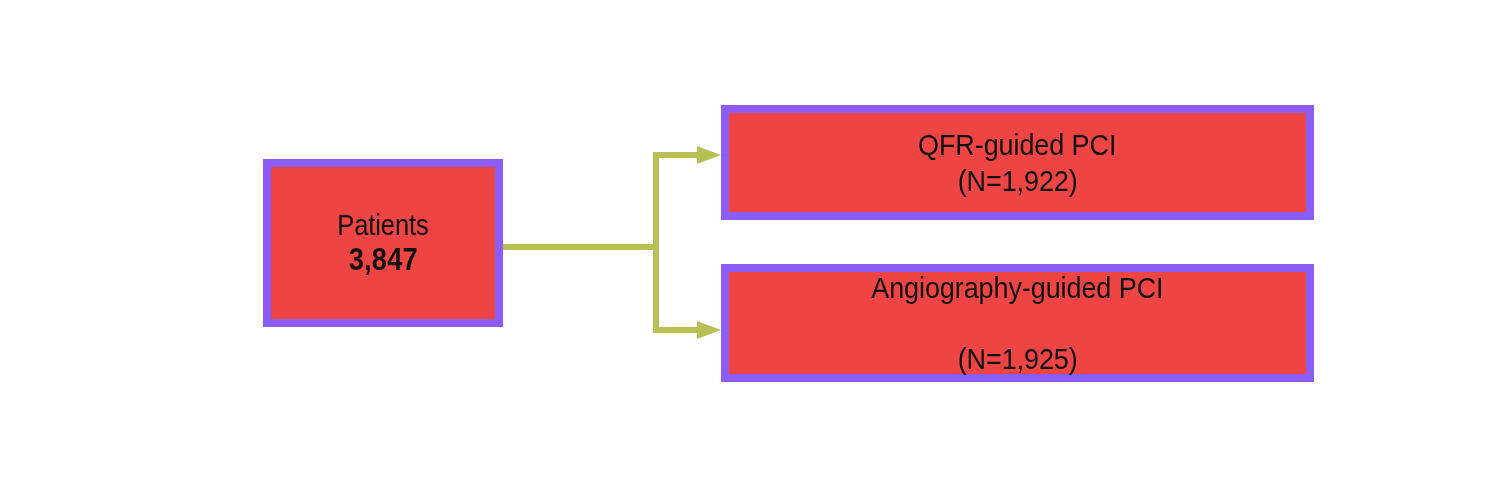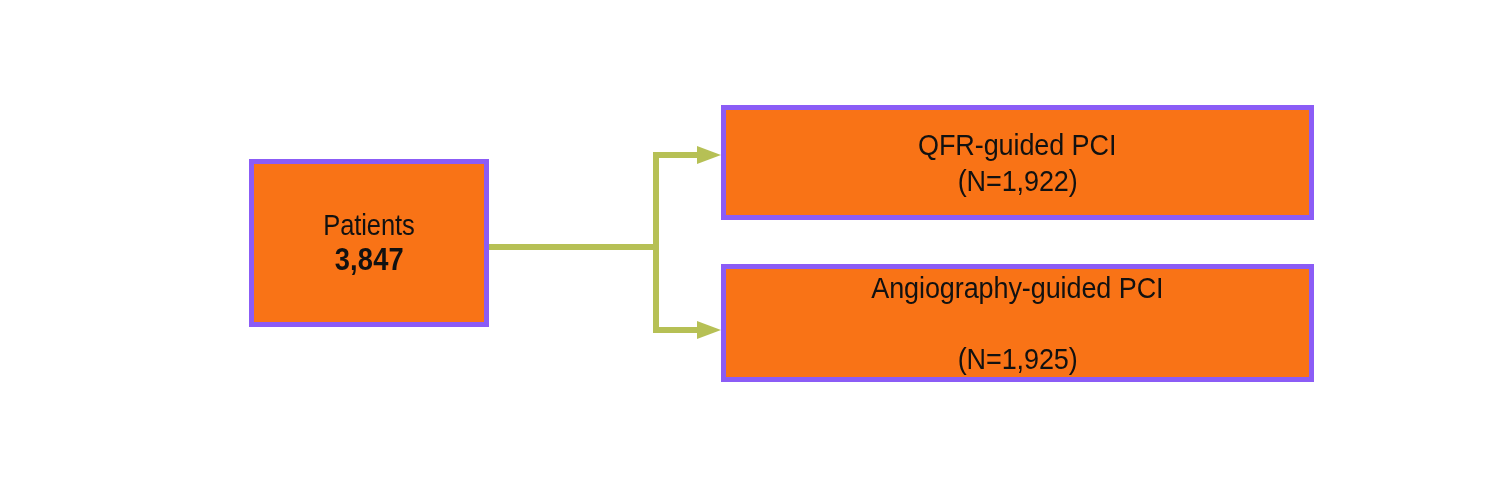--- a/index.html
+++ b/index.html
@@ -15,40 +15,40 @@
     width: 1512px;
     height: 482px;
     background: #ffffff;
     overflow: hidden;
   }
 
   
   .node {
     position: absolute;
     box-sizing: border-box;
-    background: #f97316;
-    border: 5px solid #8b5cf6;
+    background: #ef4444;
+    border: 8px solid #8b5cf6;
     display: flex;
     flex-direction: column;
     align-items: center;
     justify-content: center;
     text-align: center;
     color: #111111;
   }
   .node-line {
     display: block;
     font-family: "Liberation Sans Narrow", "Liberation Sans", "DejaVu Sans", sans-serif;
     font-stretch: condensed;
     line-height: 1.18;
     white-space: nowrap;
     letter-spacing: -0.1px;
   }
 
   #node-root {
-    left: 249px;
+    left: 263px;
     top: 159px;
     width: 240px;
     height: 168px;
   }
   #node-root .node-line {
     font-size: 29px;
     transform: scaleX(0.88);
   }
   #node-root .line-emphasis {
     font-weight: bold;

